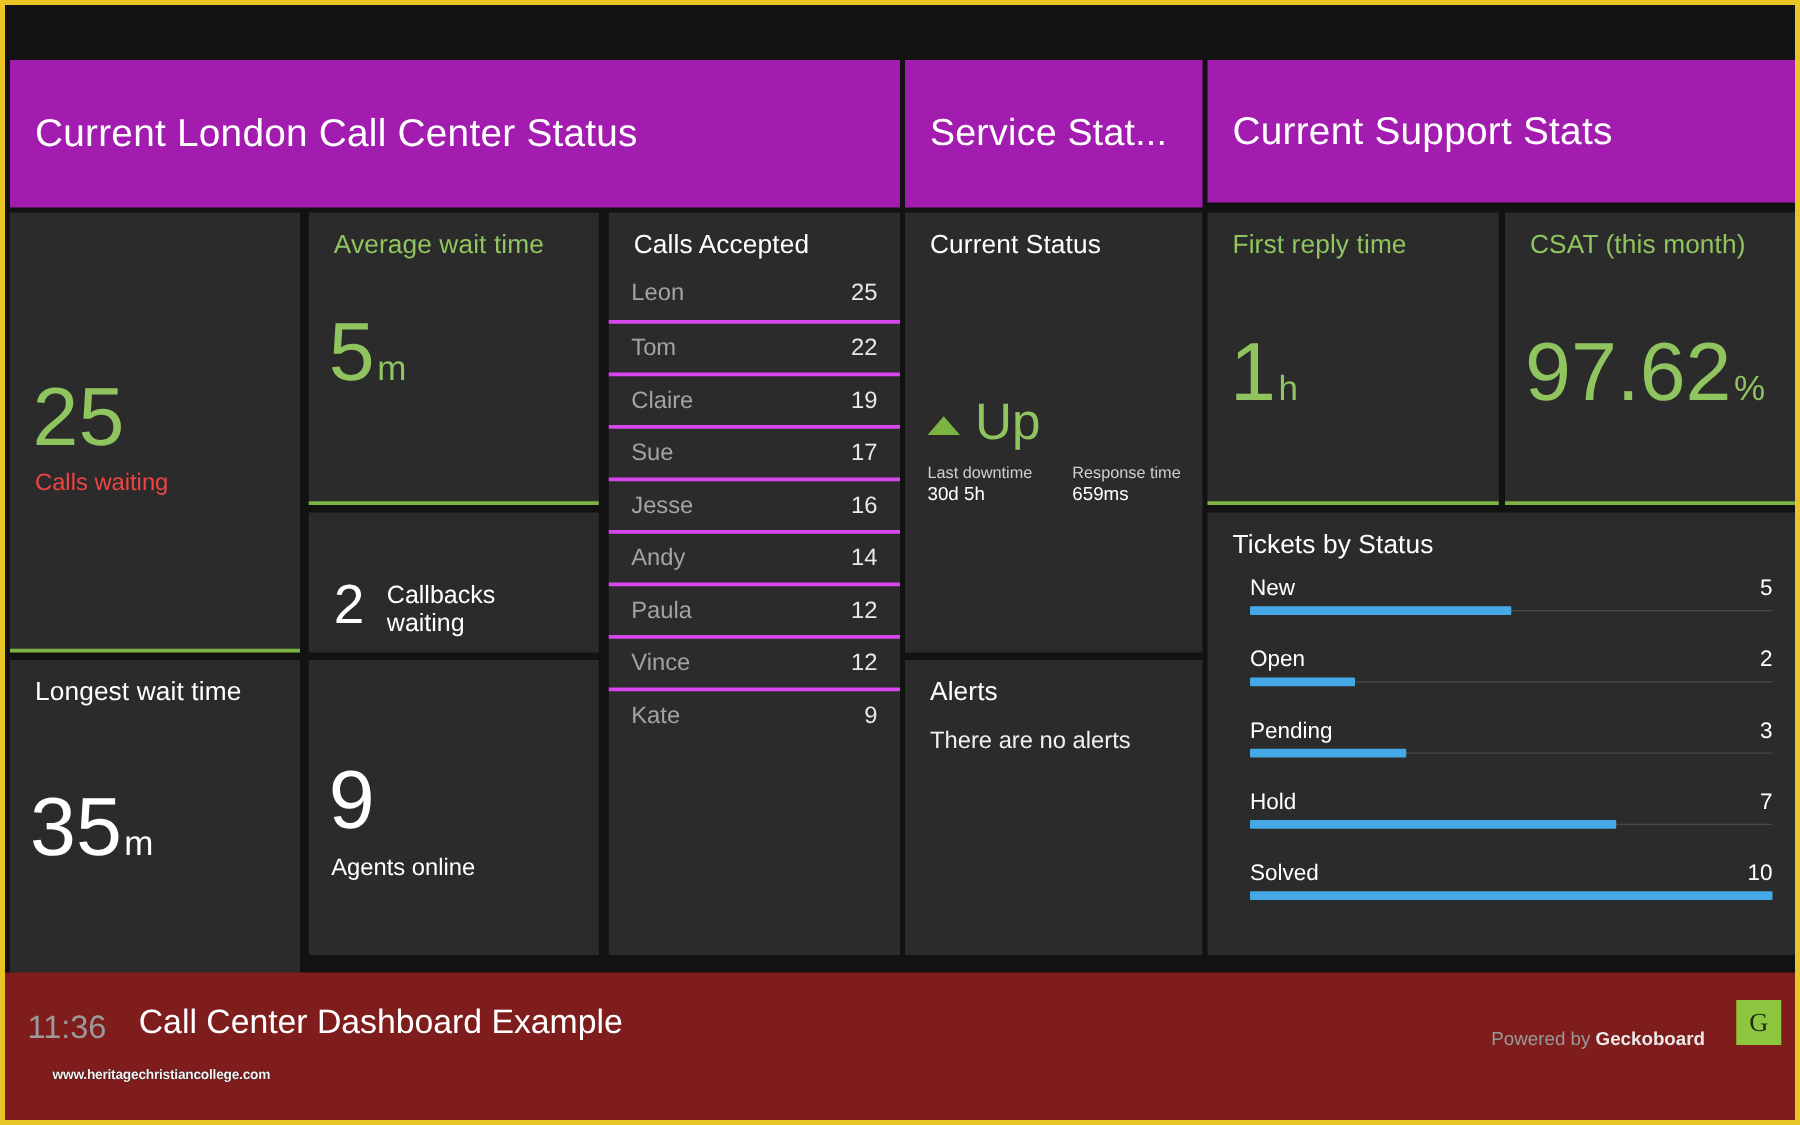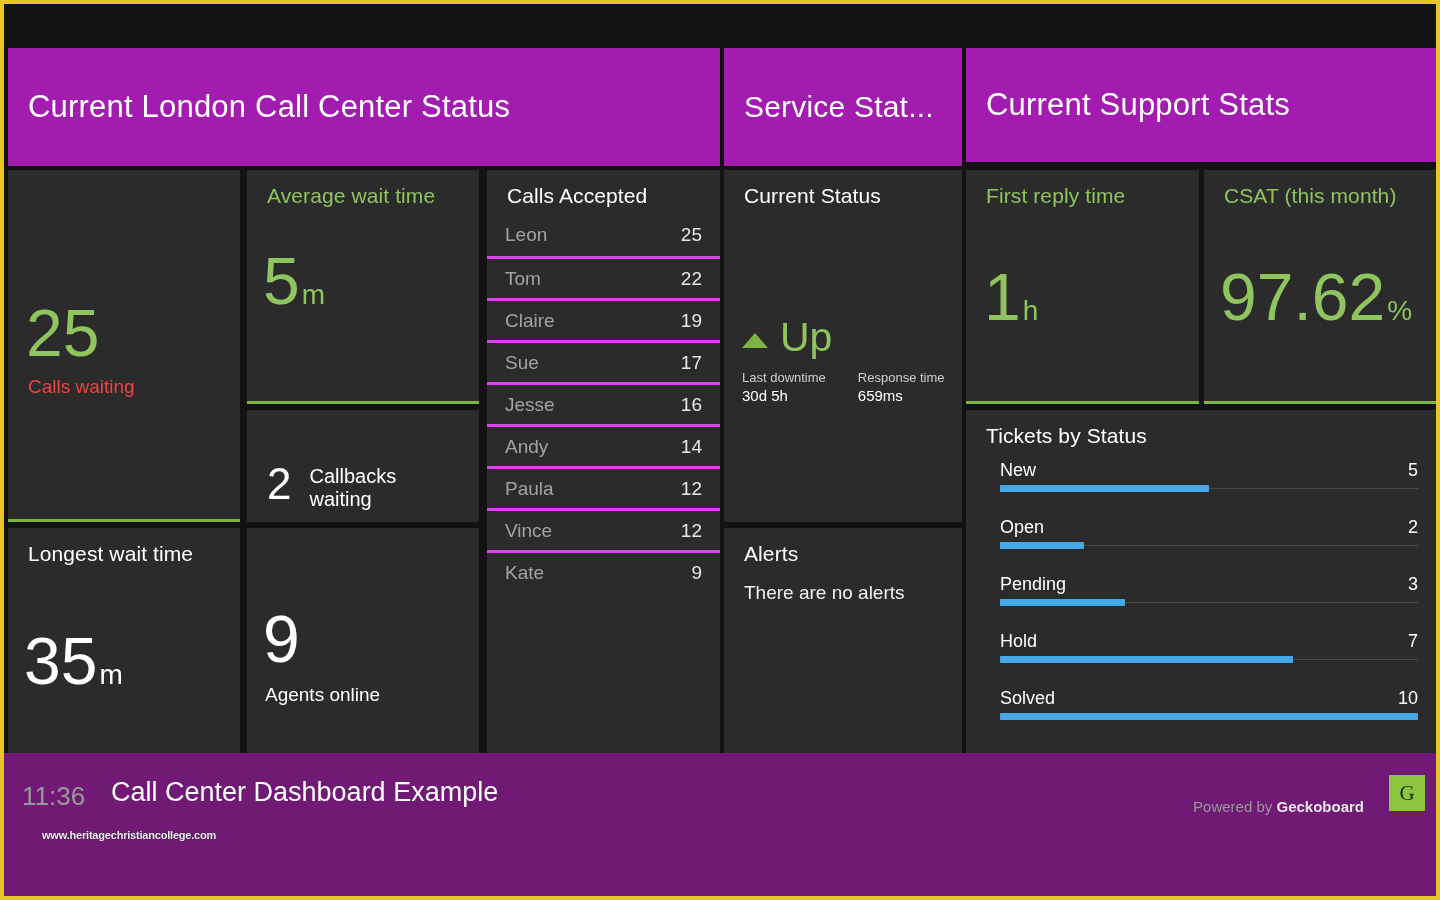--- a/index.html
+++ b/index.html
@@ -120,22 +120,22 @@
   .bar-track {
     position:relative; height:1px; background:#4a4a4a; width:100%;
   }
   .bar-fill {
     position:absolute; left:0; top:-3px; height:7px;
     background:#45a9e8; border-radius:1px;
   }
 
   
   #footer {
-    position:absolute; left:0; right:0; bottom:0; height:143px;
-    background:#701a75;
+    position:absolute; left:0; right:0; bottom:0; height:118px;
+    background:#7f1d1d;
     text-align:center;
   }
   .clock {
     position:absolute; left:18px; top:28px;
     font-size:26px; color:#9a9a9a; font-weight:400;
   }
   .dash-name {
     position:absolute; left:107px; top:24px;
     font-size:27px; color:#ffffff; font-weight:400;
   }

